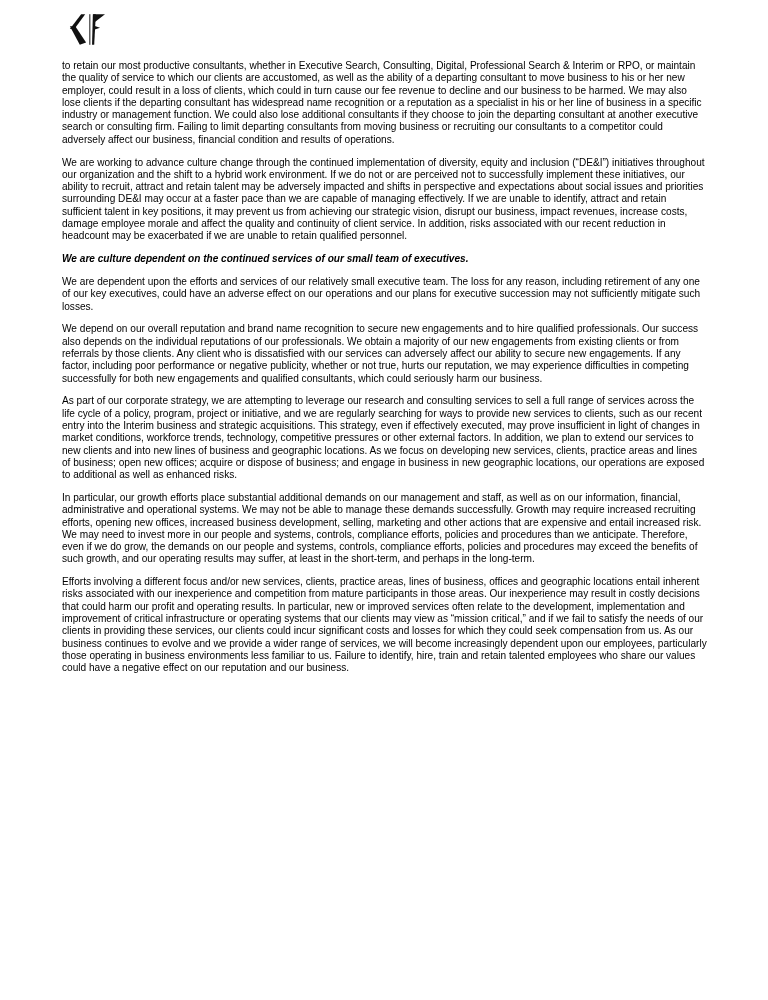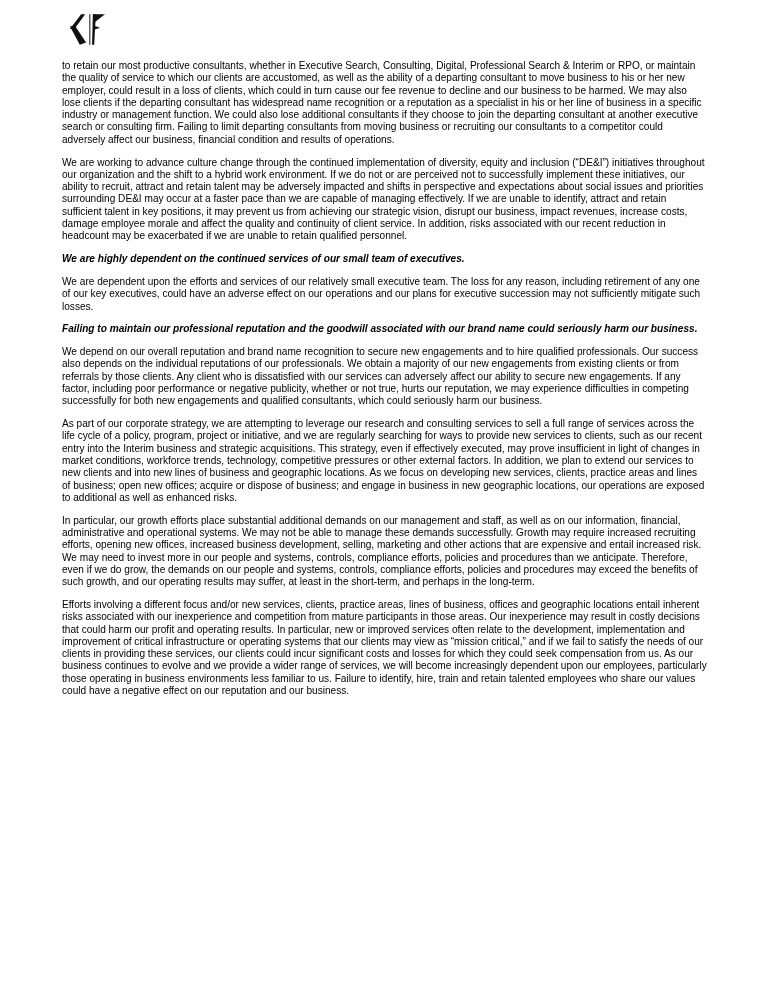--- a/index.html
+++ b/index.html
@@ -69,23 +69,22 @@
         <polygon points="27,0 40,0 27,10"></polygon>
 
         <polygon points="27,12.5 34.5,15 27,17.5"></polygon>
       </g>
     </svg>
   </div>
 
   <div class="content">
     <p class="body-para">to retain our most productive consultants, whether in Executive Search, Consulting, Digital, Professional Search &amp; Interim or RPO, or maintain the quality of service to which our clients are accustomed, as well as the ability of a departing consultant to move business to his or her new employer, could result in a loss of clients, which could in turn cause our fee revenue to decline and our business to be harmed. We may also lose clients if the departing consultant has widespread name recognition or a reputation as a specialist in his or her line of business in a specific industry or management function. We could also lose additional consultants if they choose to join the departing consultant at another executive search or consulting firm. Failing to limit departing consultants from moving business or recruiting our consultants to a competitor could adversely affect our business, financial condition and results of operations.</p>
     <p class="body-para">We are working to advance culture change through the continued implementation of diversity, equity and inclusion (“DE&amp;I”) initiatives throughout our organization and the shift to a hybrid work environment. If we do not or are perceived not to successfully implement these initiatives, our ability to recruit, attract and retain talent may be adversely impacted and shifts in perspective and expectations about social issues and priorities surrounding DE&amp;I may occur at a faster pace than we are capable of managing effectively. If we are unable to identify, attract and retain sufficient talent in key positions, it may prevent us from achieving our strategic vision, disrupt our business, impact revenues, increase costs, damage employee morale and affect the quality and continuity of client service. In addition, risks associated with our recent reduction in headcount may be exacerbated if we are unable to retain qualified personnel.</p>
-    <h3 class="risk-heading">We are highly dependent on the continued services of our small team of executives.</h3>
+    <h3 class="risk-heading">We are culture dependent on the continued services of our small team of executives.</h3>
     <p class="body-para">We are dependent upon the efforts and services of our relatively small executive team. The loss for any reason, including retirement of any one of our key executives, could have an adverse effect on our operations and our plans for executive succession may not sufficiently mitigate such losses.</p>
-    <h3 class="risk-heading">Failing to maintain our professional reputation and the goodwill associated with our brand name could seriously harm our business.</h3>
     <p class="body-para">We depend on our overall reputation and brand name recognition to secure new engagements and to hire qualified professionals. Our success also depends on the individual reputations of our professionals. We obtain a majority of our new engagements from existing clients or from referrals by those clients. Any client who is dissatisfied with our services can adversely affect our ability to secure new engagements. If any factor, including poor performance or negative publicity, whether or not true, hurts our reputation, we may experience difficulties in competing successfully for both new engagements and qualified consultants, which could seriously harm our business.</p>
     <p class="body-para">As part of our corporate strategy, we are attempting to leverage our research and consulting services to sell a full range of services across the life cycle of a policy, program, project or initiative, and we are regularly searching for ways to provide new services to clients, such as our recent entry into the Interim business and strategic acquisitions. This strategy, even if effectively executed, may prove insufficient in light of changes in market conditions, workforce trends, technology, competitive pressures or other external factors. In addition, we plan to extend our services to new clients and into new lines of business and geographic locations. As we focus on developing new services, clients, practice areas and lines of business; open new offices; acquire or dispose of business; and engage in business in new geographic locations, our operations are exposed to additional as well as enhanced risks.</p>
     <p class="body-para">In particular, our growth efforts place substantial additional demands on our management and staff, as well as on our information, financial, administrative and operational systems. We may not be able to manage these demands successfully. Growth may require increased recruiting efforts, opening new offices, increased business development, selling, marketing and other actions that are expensive and entail increased risk. We may need to invest more in our people and systems, controls, compliance efforts, policies and procedures than we anticipate. Therefore, even if we do grow, the demands on our people and systems, controls, compliance efforts, policies and procedures may exceed the benefits of such growth, and our operating results may suffer, at least in the short-term, and perhaps in the long-term.</p>
     <p class="body-para">Efforts involving a different focus and/or new services, clients, practice areas, lines of business, offices and geographic locations entail inherent risks associated with our inexperience and competition from mature participants in those areas. Our inexperience may result in costly decisions that could harm our profit and operating results. In particular, new or improved services often relate to the development, implementation and improvement of critical infrastructure or operating systems that our clients may view as “mission critical,” and if we fail to satisfy the needs of our clients in providing these services, our clients could incur significant costs and losses for which they could seek compensation from us. As our business continues to evolve and we provide a wider range of services, we will become increasingly dependent upon our employees, particularly those operating in business environments less familiar to us. Failure to identify, hire, train and retain talented employees who share our values could have a negative effect on our reputation and our business.</p>
   </div>
 
 
 </div>
 
 </body></html>

